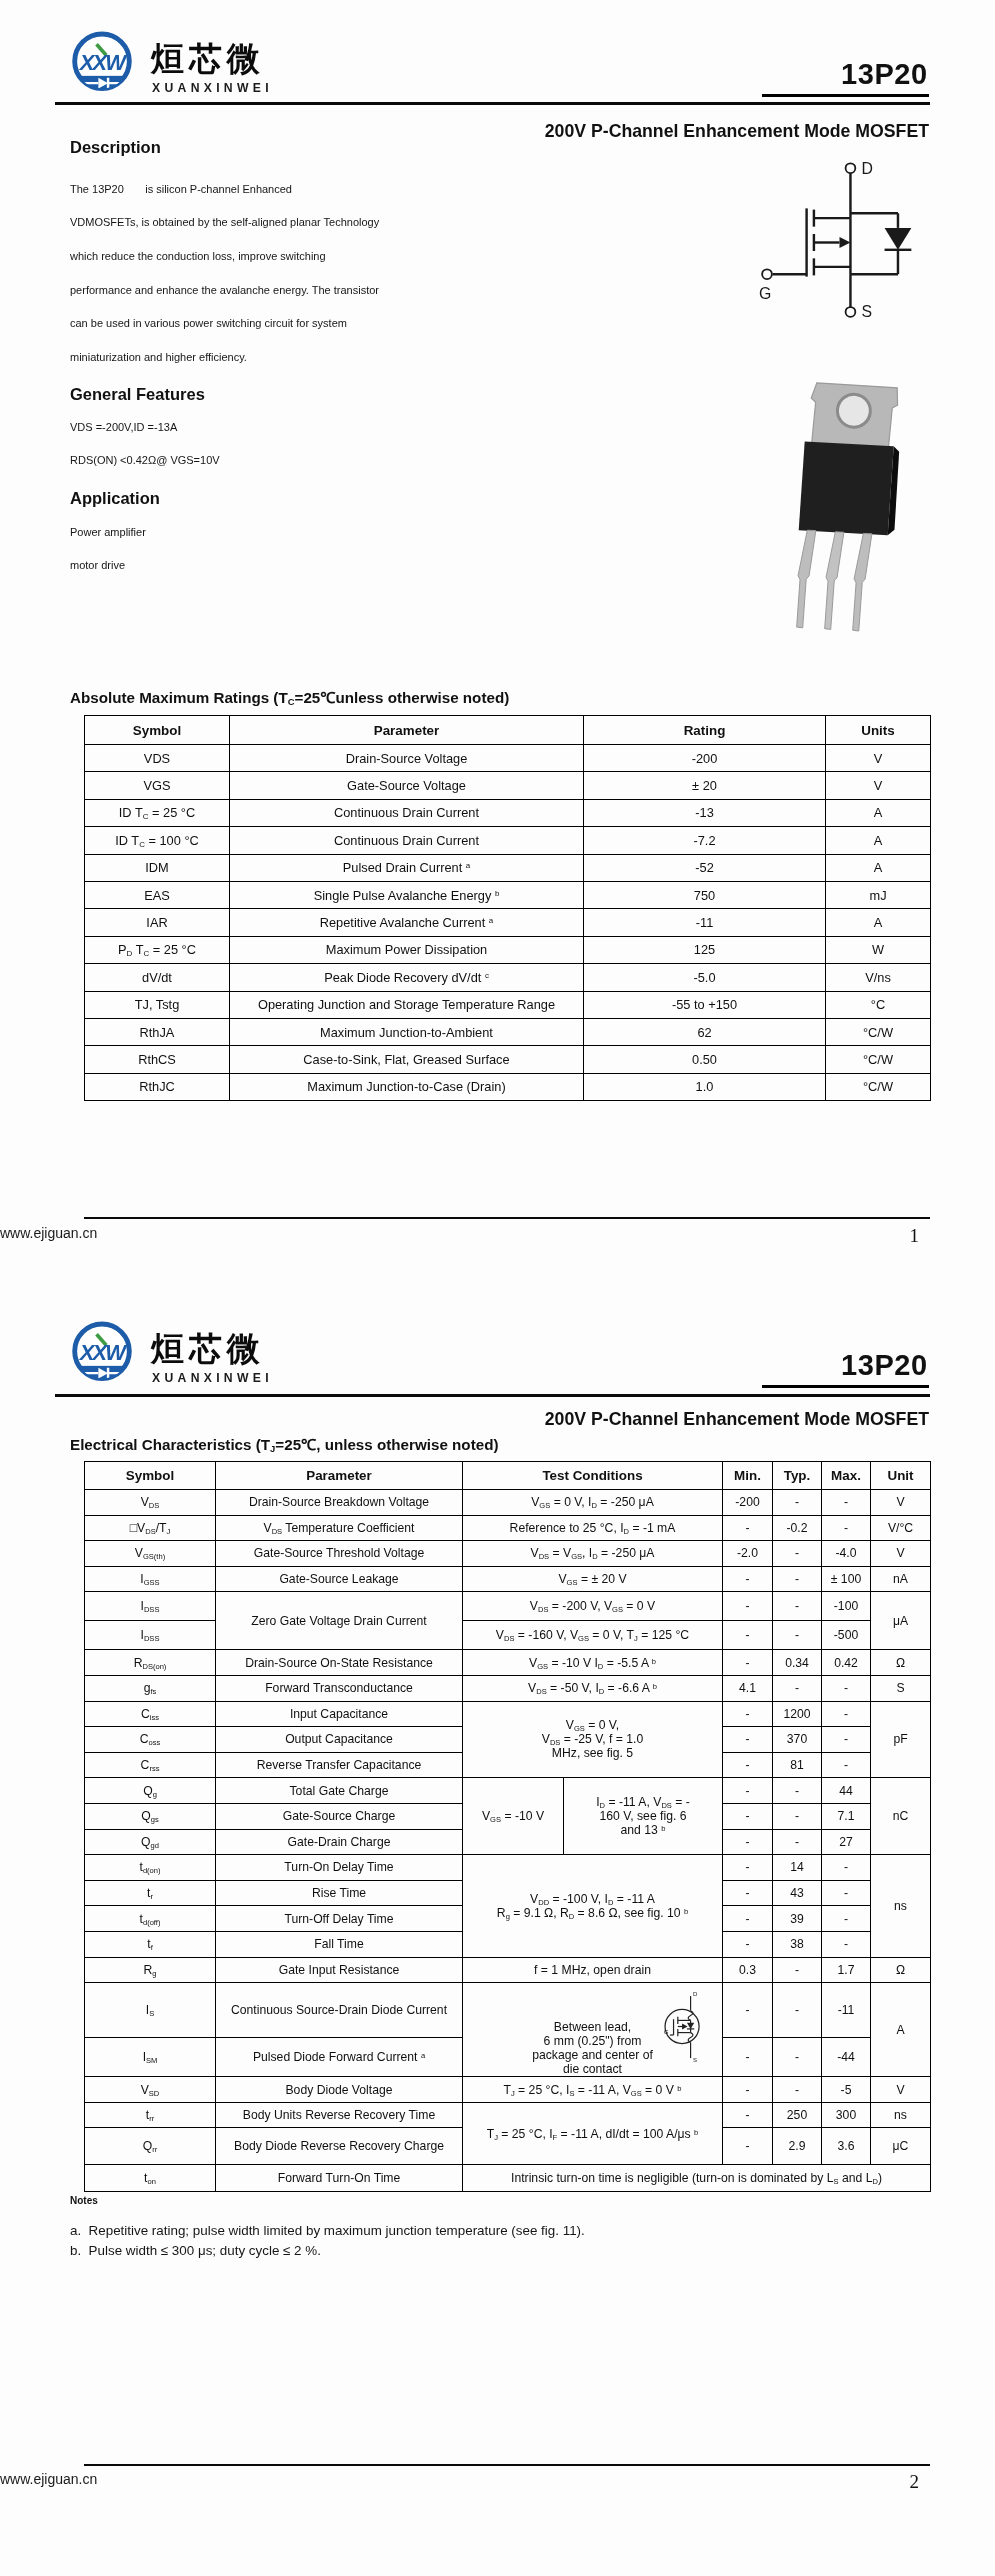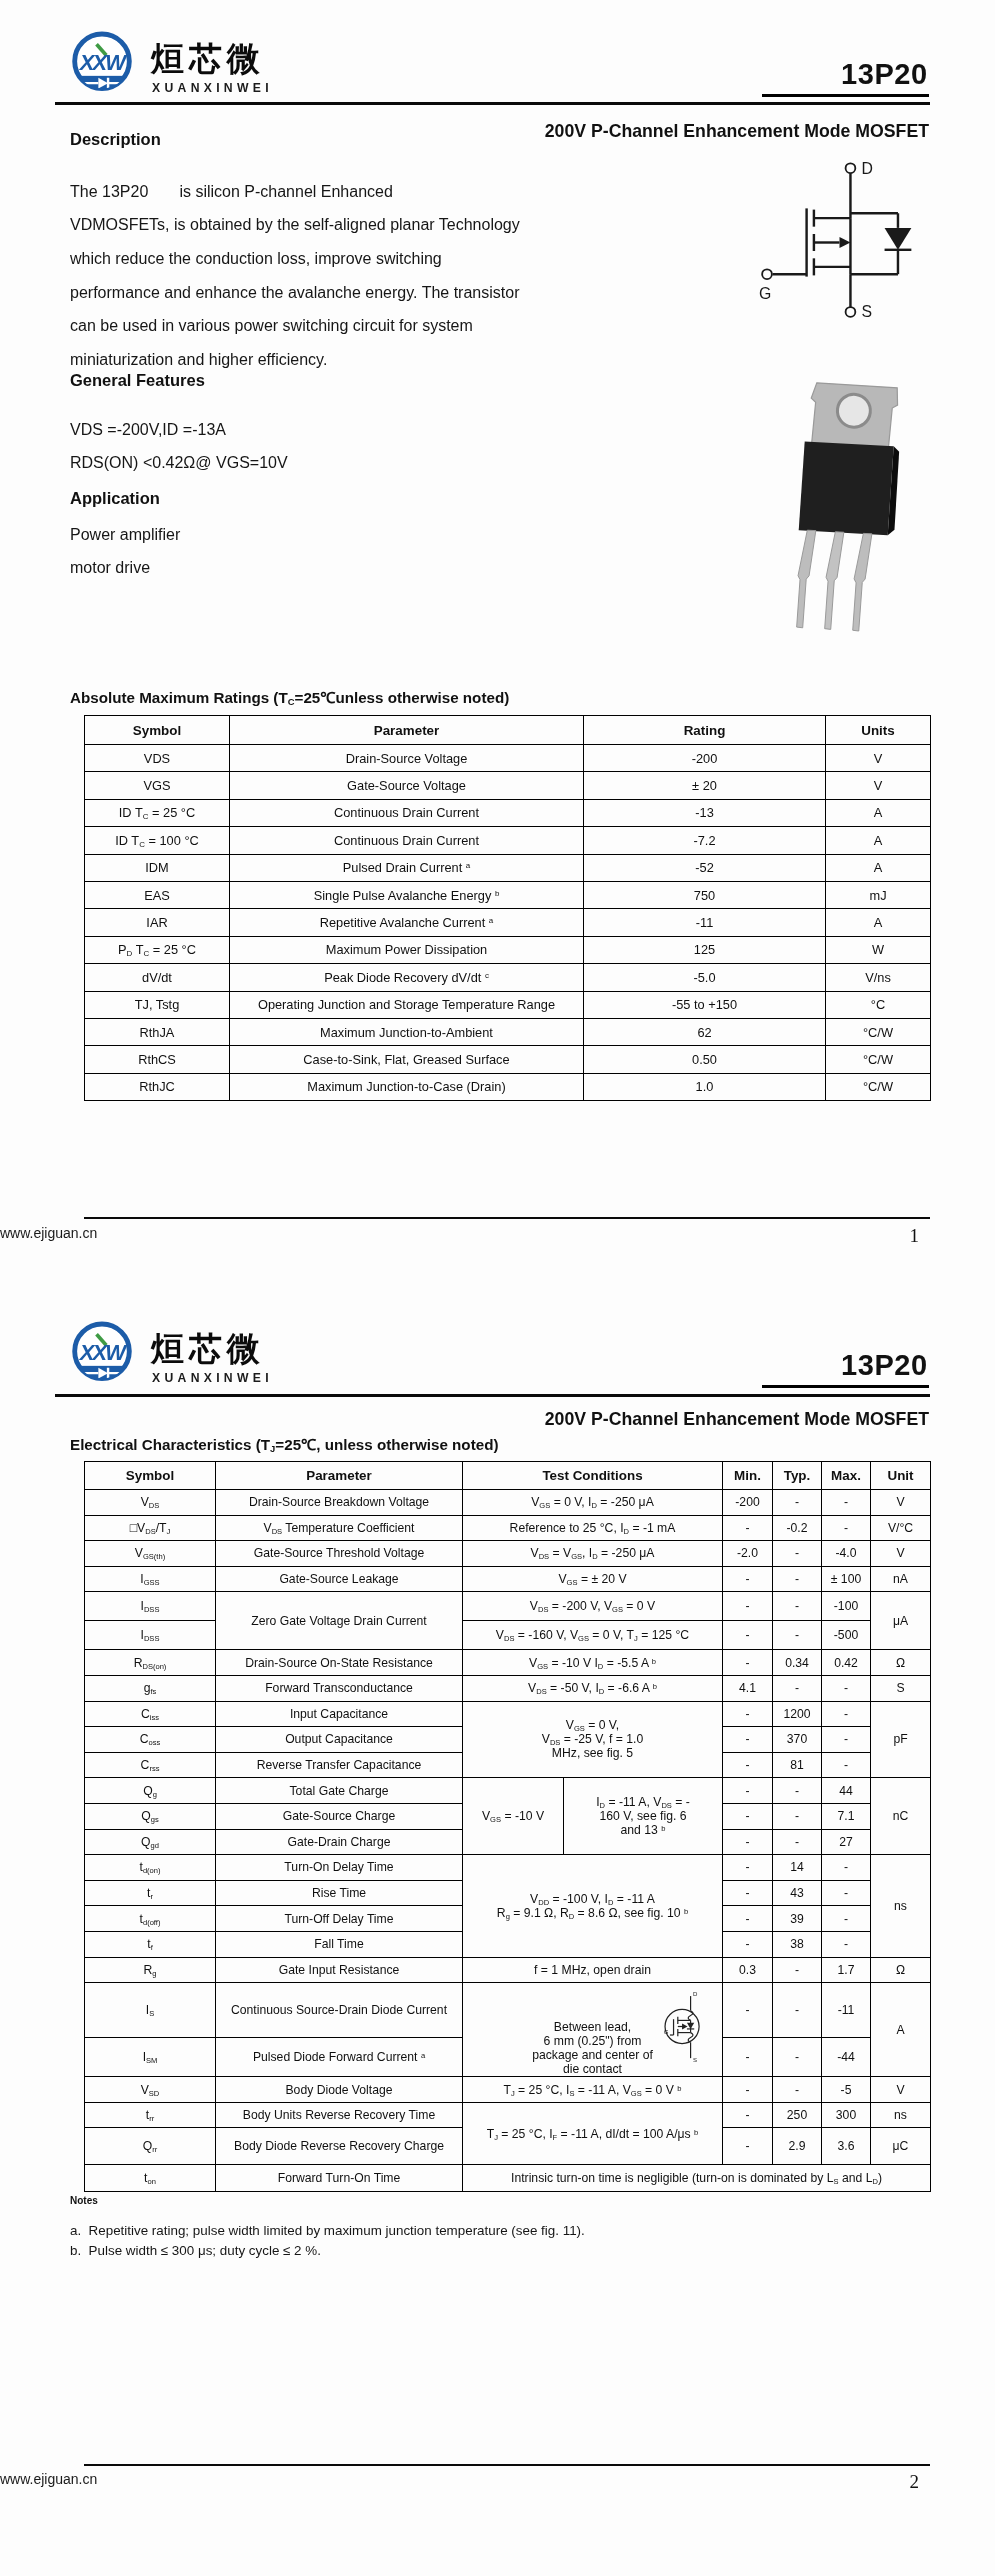--- a/index.html
+++ b/index.html
@@ -7,21 +7,21 @@
   .abs{position:absolute;}
   .pre{white-space:pre;}
   sub{font-size:0.62em;vertical-align:-0.22em;line-height:0;}
   sup{font-size:0.62em;vertical-align:0.45em;line-height:0;}
   .rule{position:absolute;left:55px;right:65px;height:3px;background:#0a0a0a;}
   .rule.thin{height:2.4px;}
   .part-number{position:absolute;right:66px;font-size:29px;font-weight:800;letter-spacing:0.6px;
     border-bottom:3.7px solid #000;padding:0 1.2px 3px 79px;line-height:1.1;}
   .subtitle{position:absolute;right:66px;font-size:17.7px;font-weight:700;}
   .h1{position:absolute;left:70px;font-size:16.5px;font-weight:700;}
-  .body-line{position:absolute;left:70px;font-size:16px;color:#161616;white-space:pre;}
+  .body-line{position:absolute;left:70px;font-size:11px;color:#161616;white-space:pre;}
   .tbl-title{position:absolute;left:70px;font-size:15.2px;font-weight:700;}
   table.dtable{position:absolute;left:84px;border-collapse:collapse;table-layout:fixed;
     border:1.8px solid #000;font-size:12.8px;color:#101010;}
   table.dtable th,table.dtable td{border:1.2px solid #000;text-align:center;vertical-align:middle;
     padding:0.6px 3.7px;overflow:hidden;}
   table.dtable th{font-size:13.4px;font-weight:700;}
   table.amr tr{height:27.4px;} table.amr tr.hdr{height:29px;}
   table.ec{font-size:12.2px;}
   table.ec tr{height:25.6px;} table.ec tr.hdr{height:28px;}
   table.ec tr.t48{height:29px;} table.ec tr.t84{height:51px;} table.ec tr.t60{height:37px;}
@@ -56,29 +56,29 @@
     </g>
   </svg>
   <span class="logo-zh" style="left:83px;top:16px;">烜芯微</span>
   <span class="logo-en" style="left:84px;top:56px;">XUANXINWEI</span>
 </div>
 
 <div class="part-number" style="top:59px;">13P20</div>
 <div class="rule" style="top:102px;"></div>
 <div class="subtitle" style="top:121px;">200V P-Channel Enhancement Mode MOSFET</div>
 
-<div class="h1" style="top:130px;text-align:center;">Description</div>
+<div class="h1" style="top:138px;text-align:center;">Description</div>
 <div class="body-line" style="top:183px;">The 13P20       is silicon P-channel Enhanced</div>
 <div class="body-line" style="top:216px;">VDMOSFETs, is obtained by the self-aligned planar Technology</div>
 <div class="body-line" style="top:250px;">which reduce the conduction loss, improve switching</div>
 <div class="body-line" style="top:284px;">performance and enhance the avalanche energy. The transistor</div>
 <div class="body-line" style="top:317px;">can be used in various power switching circuit for system</div>
 <div class="body-line" style="top:351px;">miniaturization and higher efficiency.</div>
 
-<div class="h1" style="top:371px;">General Features</div>
+<div class="h1" style="top:385px;">General Features</div>
 <div class="body-line" style="top:421px;">VDS =-200V,ID =-13A</div>
 <div class="body-line" style="top:454px;">RDS(ON) &lt;0.42Ω@ VGS=10V</div>
 
 <div class="h1" style="top:489px;">Application</div>
 <div class="body-line" style="top:526px;">Power amplifier</div>
 <div class="body-line" style="top:559px;">motor drive</div>
 
 <svg class="abs" style="left:753px;top:157px;" width="201" height="171" viewBox="0 0 330 280">
   <g stroke="#1a1a1a" stroke-width="4" fill="none">
     <circle cx="160" cy="18" r="8" stroke-width="3"></circle>

